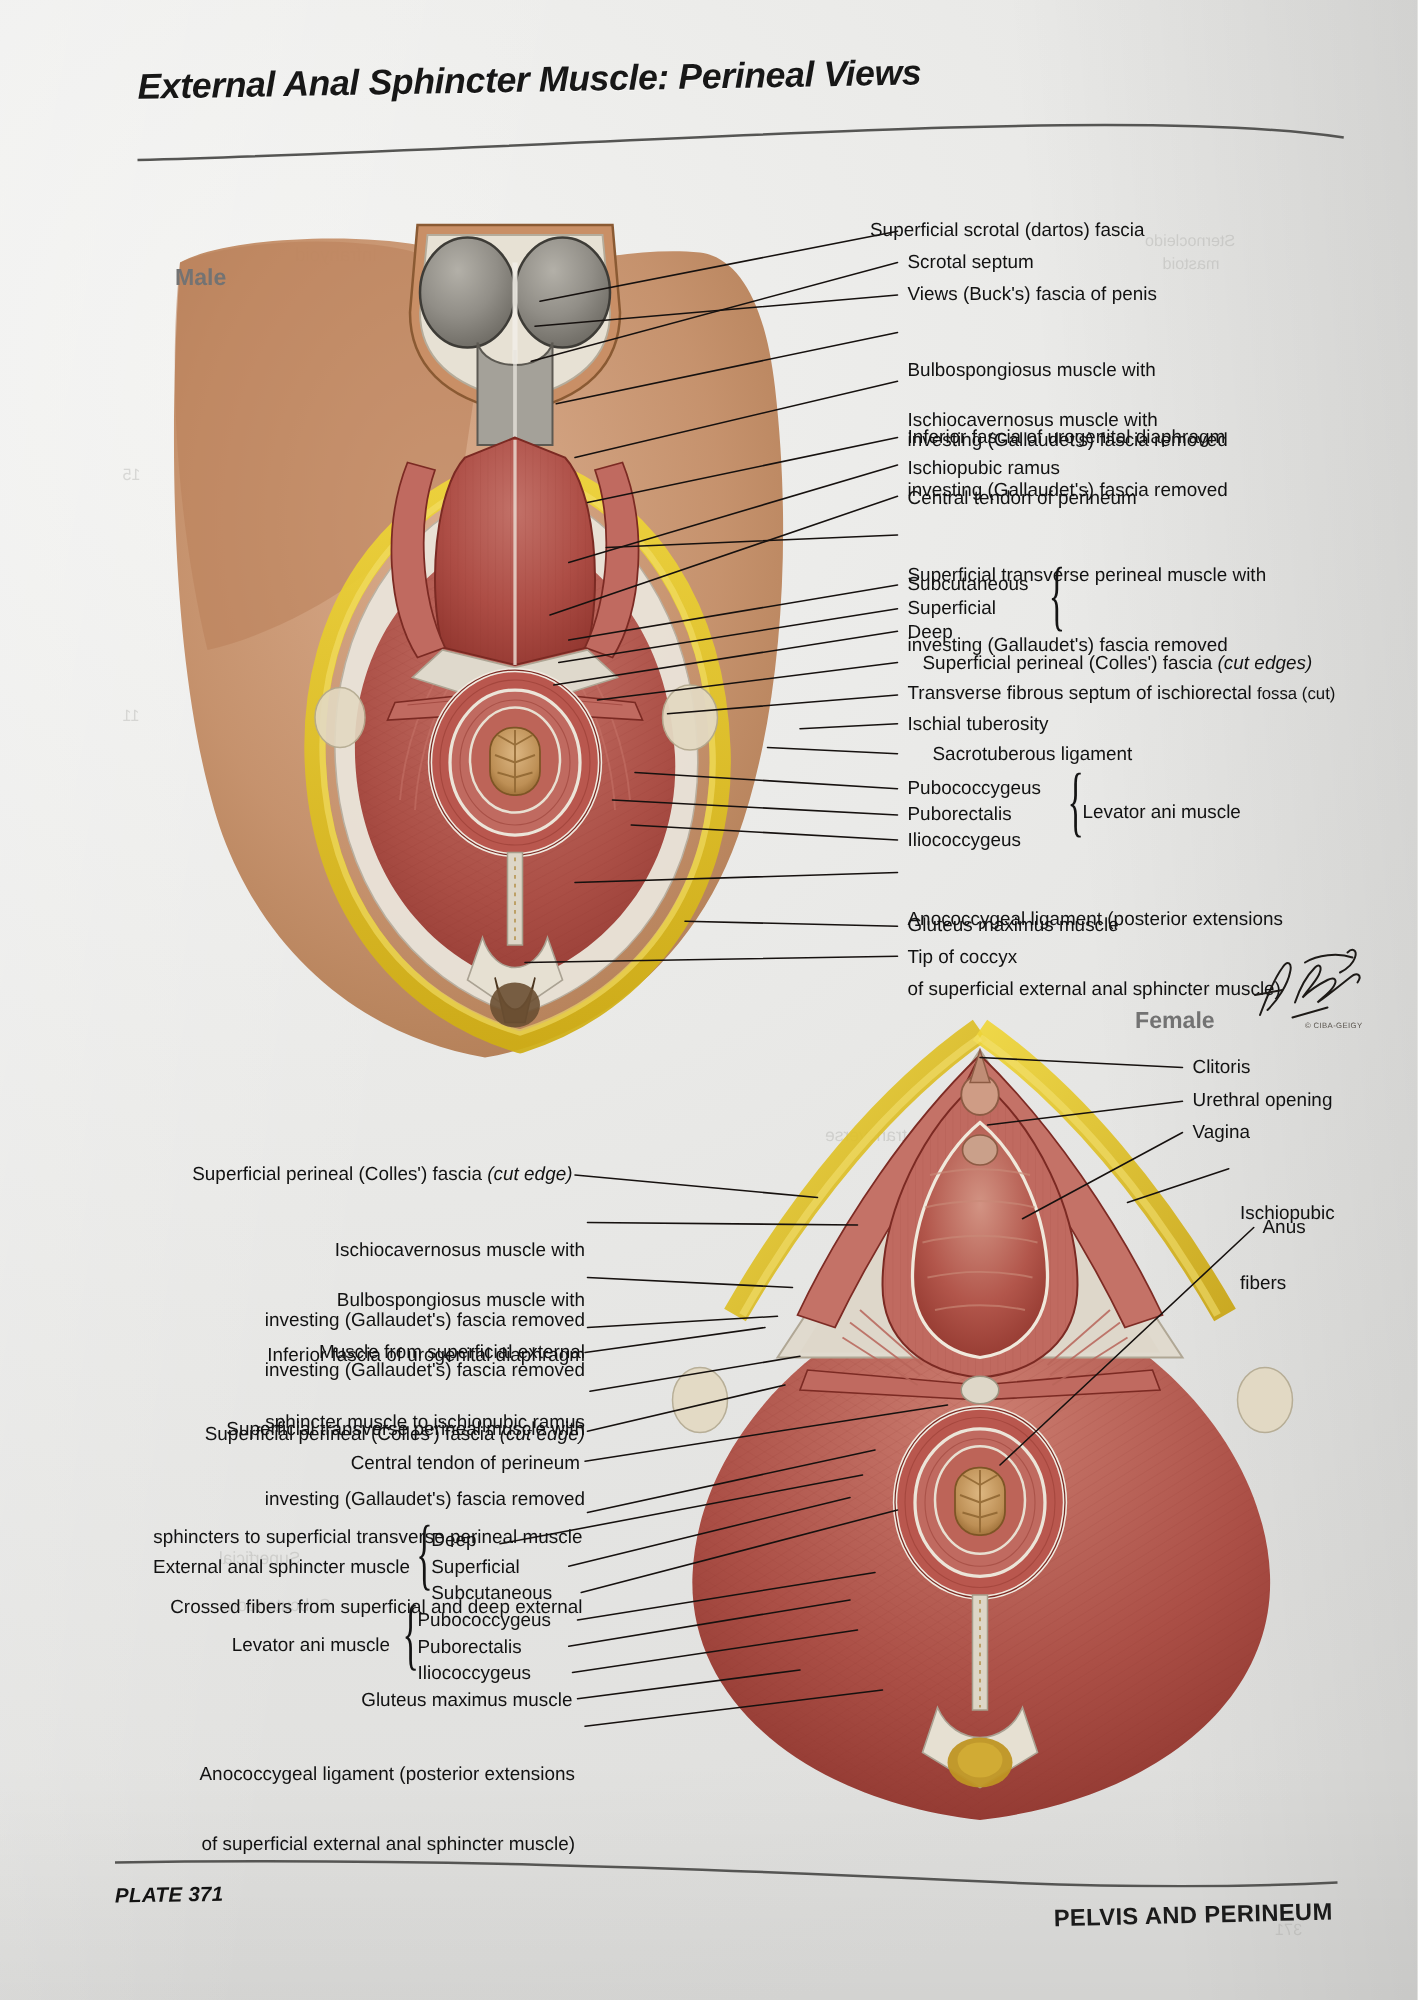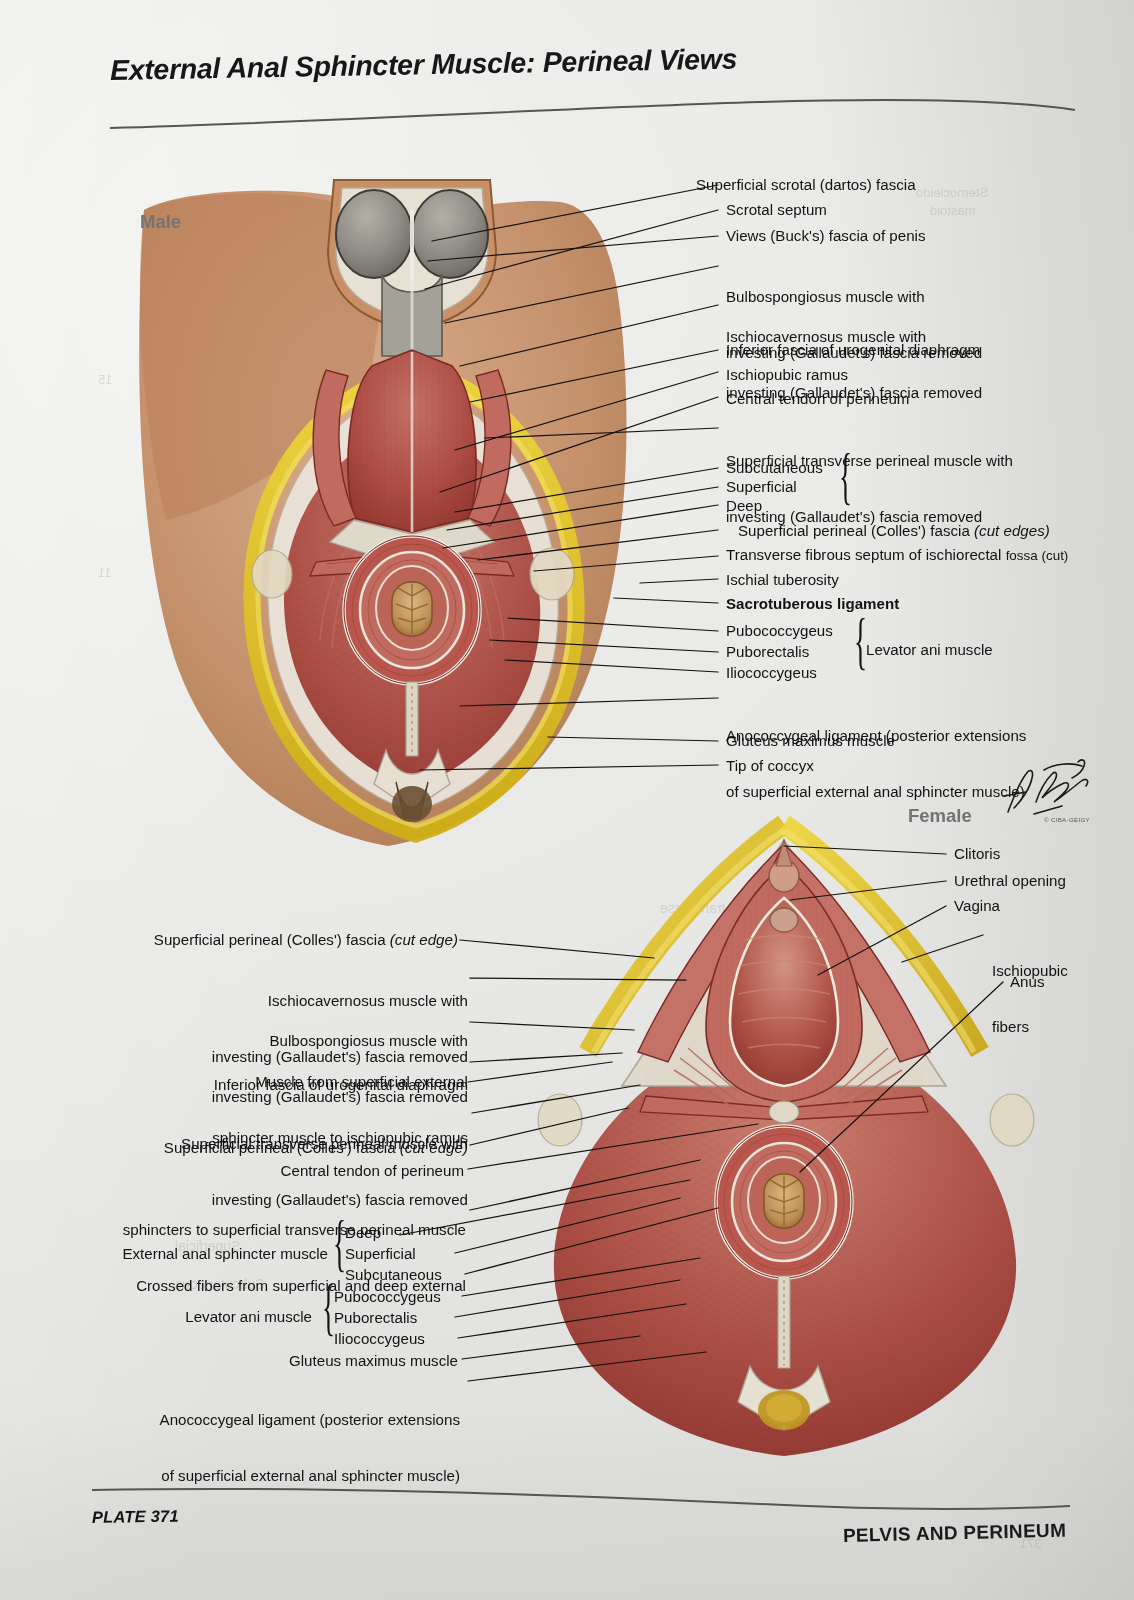--- a/index.html
+++ b/index.html
@@ -435,21 +435,21 @@
   <div class="lbl" style="left:726px; top:459px;">Subcutaneous</div>
   <div class="lbl" style="left:726px; top:478px;">Superficial</div>
   <div class="lbl" style="left:726px; top:497px;">Deep</div>
   <div class="brace" style="left:835px; top:455px; font-size:44px; transform:scaleX(.62) scaleY(1.42);">{</div>
 
   <div class="lbl" style="left:698px; top:522px;margin-left:40px;"><span>Superficial perineal (Colles') fascia </span><span class="it">(cut edges)</span></div>
 
   <div class="lbl" style="left:726px; top:546px;"><span>Transverse fibrous septum of ischiorectal </span><span class="sm">fossa (cut)</span></div>
 
   <div class="lbl" style="left:726px; top:571px;">Ischial tuberosity</div>
-  <div class="lbl" style="left:726px; top:595px;font-weight:bold;">Sacrotuberous ligament</div>
+  <div class="lbl" style="left:746px; top:595px;">Sacrotuberous ligament</div>
 
   <div class="lbl" style="left:726px; top:622px;">Pubococcygeus</div>
   <div class="lbl" style="left:726px; top:643px;">Puborectalis</div>
   <div class="lbl" style="left:726px; top:664px;">Iliococcygeus</div>
   <div class="brace" style="left:850px; top:620px; font-size:44px; transform:scaleX(.62) scaleY(1.42);">{</div>
   <div class="grp-name" style="left:866px; top:641px;">Levator ani muscle</div>
 
   <div class="lbl" style="left:726px; top:690px;">
     <div>Anococcygeal ligament (posterior extensions</div>
     <div>of superficial external anal sphincter muscle)</div>

